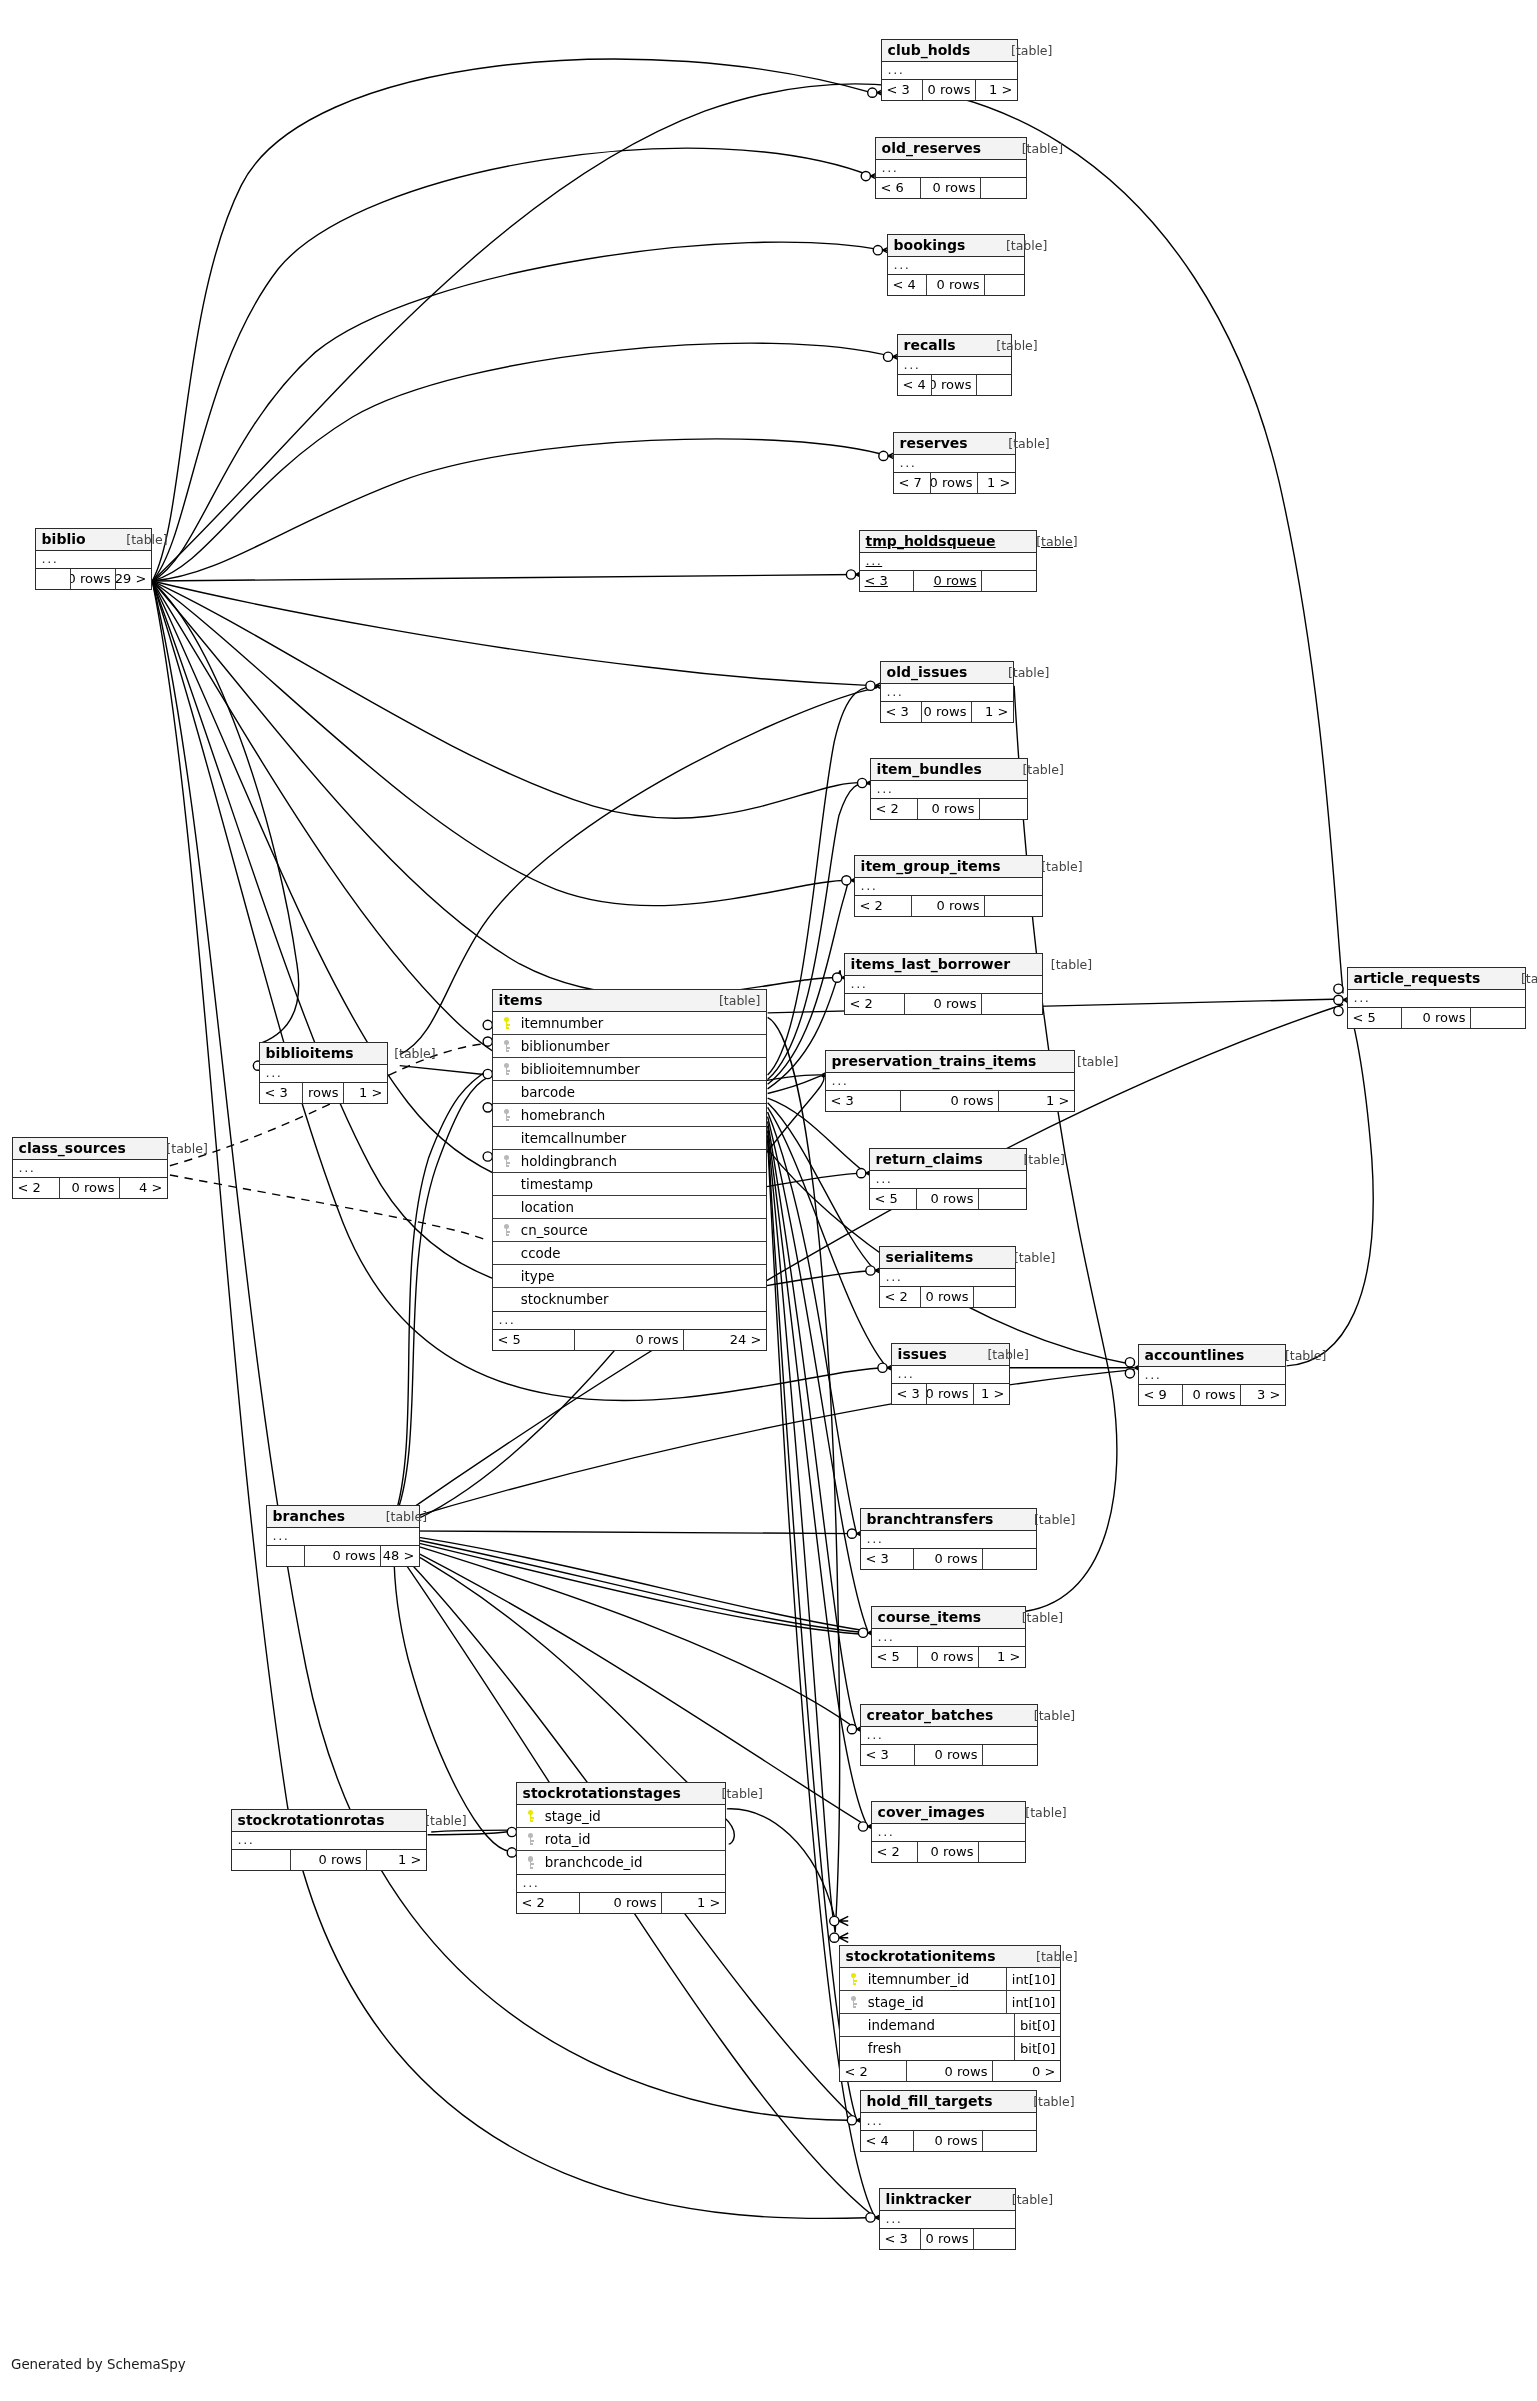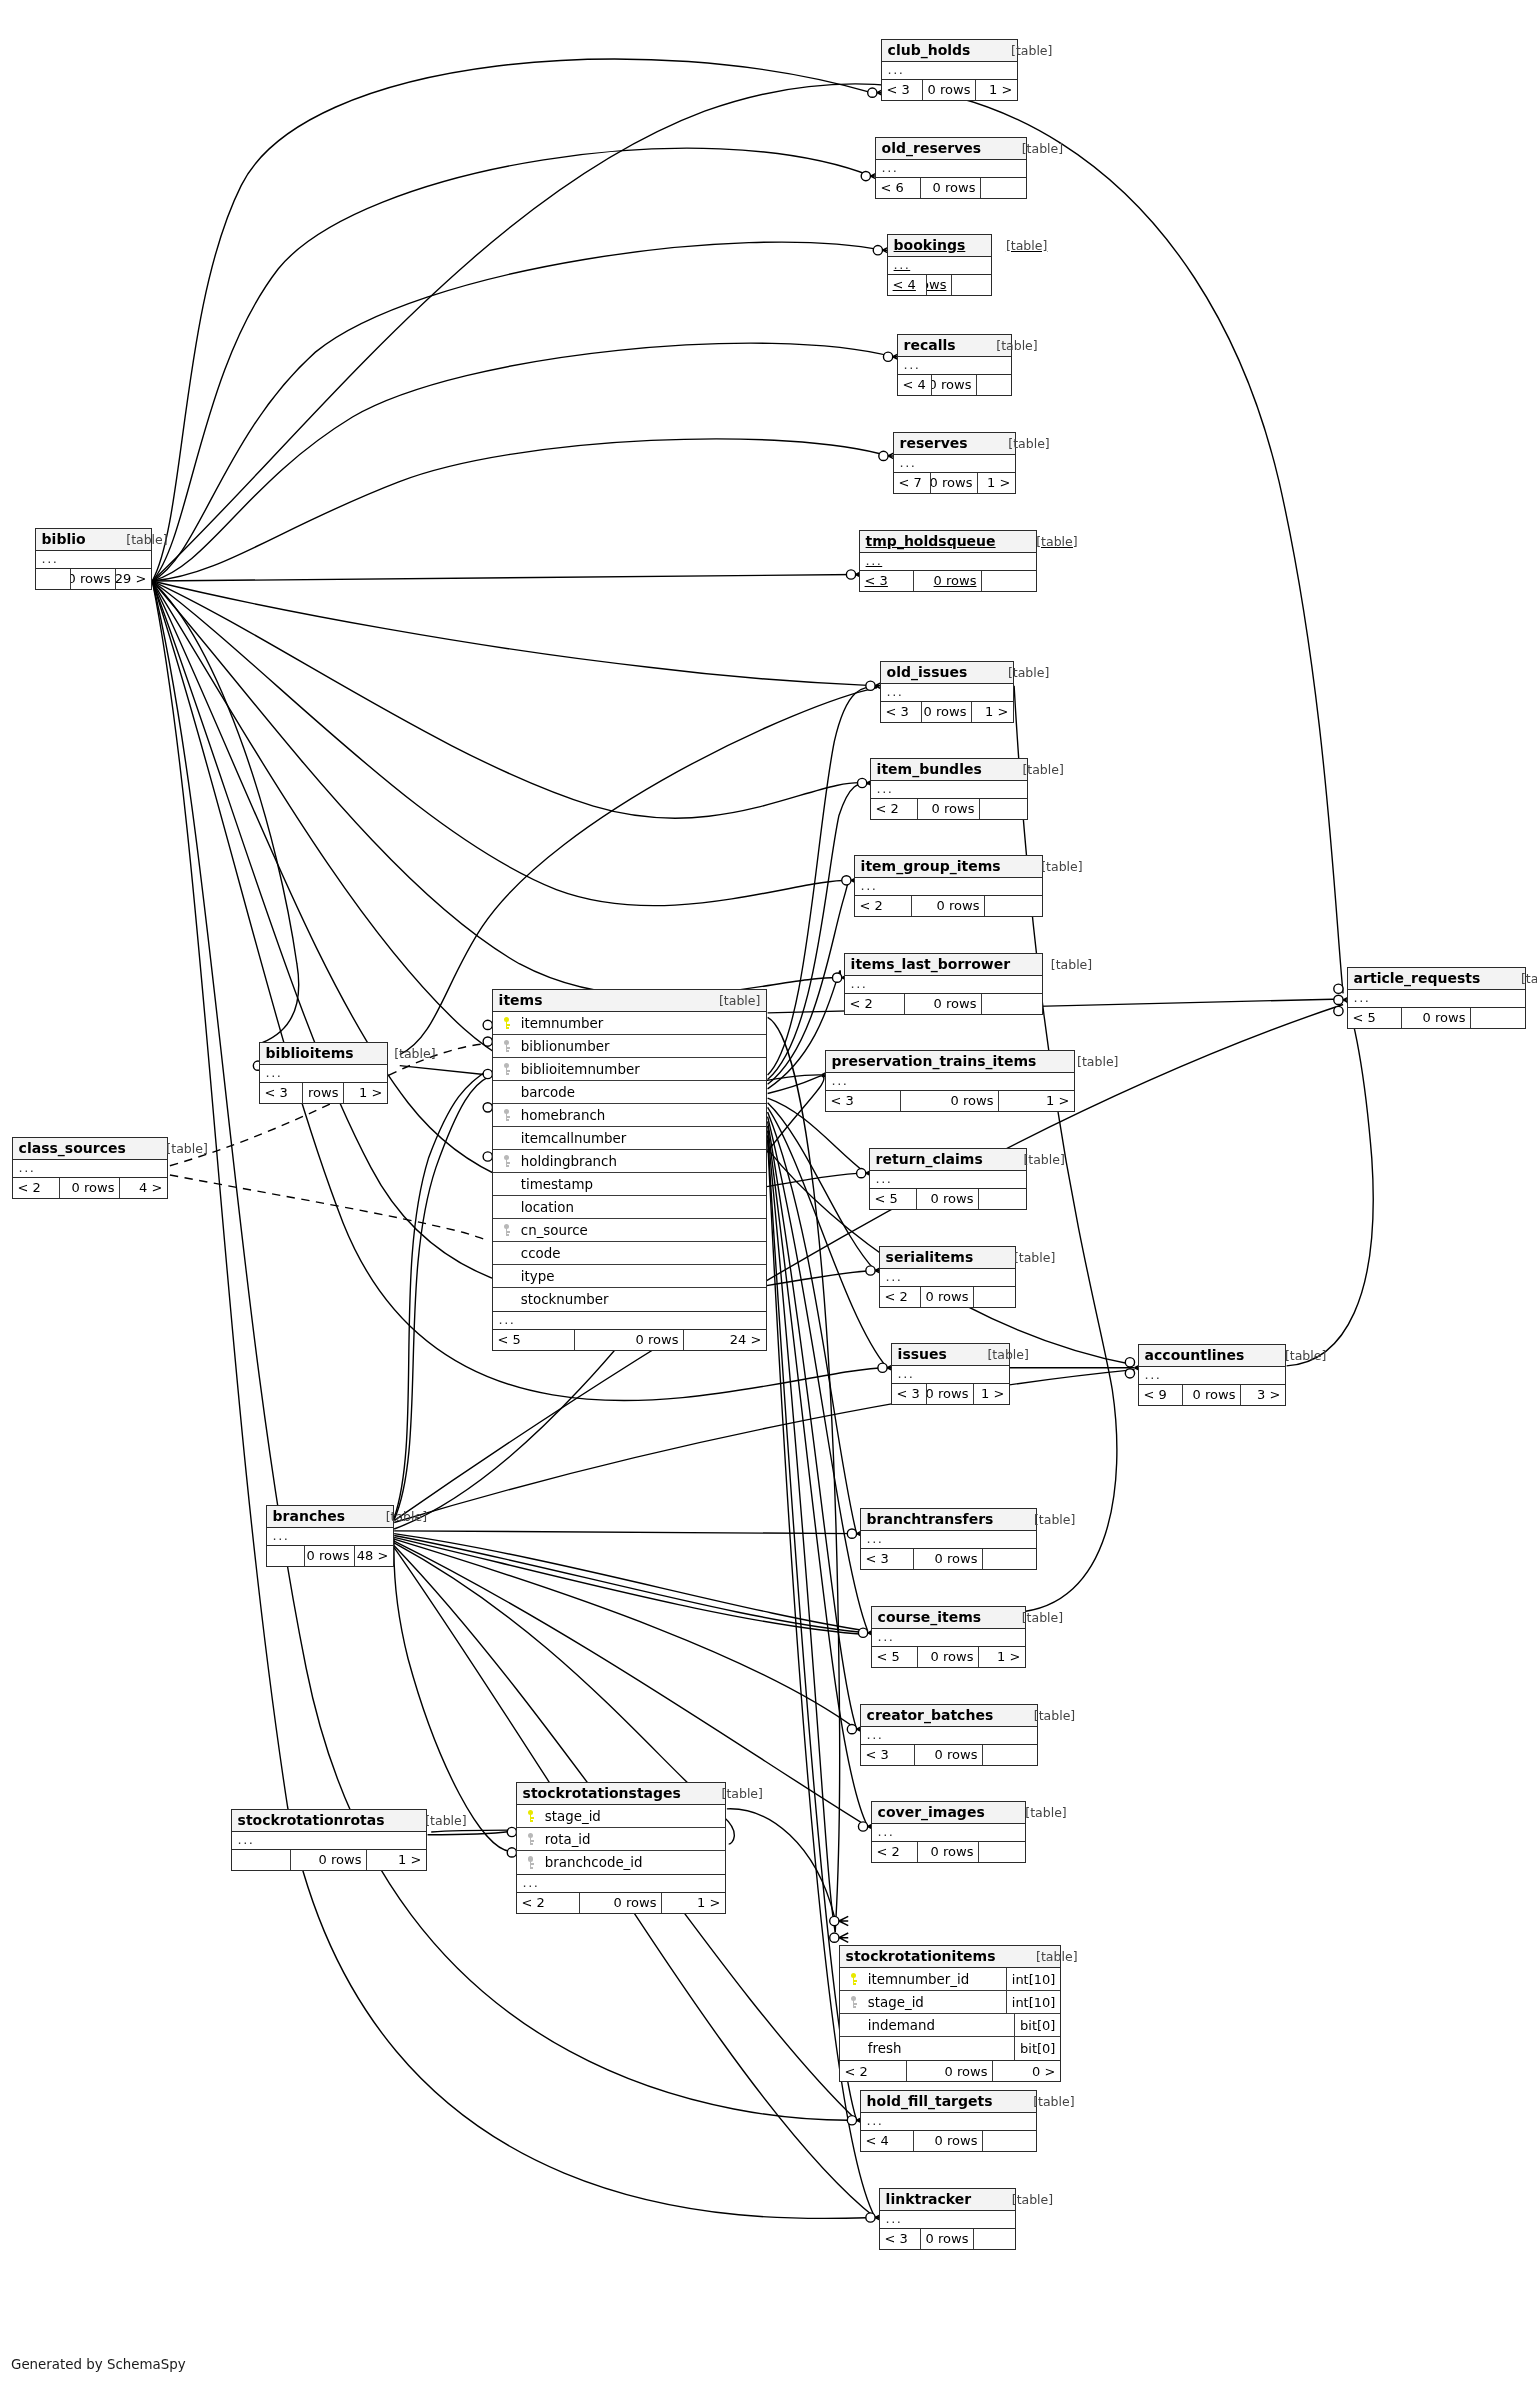--- a/index.html
+++ b/index.html
@@ -384,21 +384,21 @@
           <span class="tname">old_reserves</span>
           <span class="ttype">[table]</span>
         </div>
         <div class="dots">...</div>
         <div class="footer">
           <div class="f fl" style="flex: 0 0 45px;">&lt; 6</div>
           <div class="f fr" style="flex: 1 1 auto;">0 rows</div>
           <div class="f fr" style="flex: 0 0 45px;"></div>
         </div>
       </div>
-      <div class="tbl" style="left: 887px; top: 234px; width: 105px; text-decoration: underline;">
+      <div class="tbl" style="left: 887px; top: 234px; width: 138px;">
         <div class="hdr">
           <span class="tname">bookings</span>
           <span class="ttype">[table]</span>
         </div>
         <div class="dots">...</div>
         <div class="footer">
           <div class="f fl" style="flex: 0 0 39px;">&lt; 4</div>
           <div class="f fr" style="flex: 1 1 auto;">0 rows</div>
           <div class="f fr" style="flex: 0 0 39px;"></div>
         </div>
@@ -576,21 +576,21 @@
           <span class="tname">class_sources</span>
           <span class="ttype">[table]</span>
         </div>
         <div class="dots">...</div>
         <div class="footer">
           <div class="f fl" style="flex: 0 0 47px;">&lt; 2</div>
           <div class="f fr" style="flex: 1 1 auto;">0 rows</div>
           <div class="f fr" style="flex: 0 0 47px;">4 &gt;</div>
         </div>
       </div>
-      <div class="tbl" style="left: 266px; top: 1505px; width: 128px;">
+      <div class="tbl" style="left: 266px; top: 1505px; width: 154px;">
         <div class="hdr">
           <span class="tname">branches</span>
           <span class="ttype">[table]</span>
         </div>
         <div class="dots">...</div>
         <div class="footer">
           <div class="f fl" style="flex: 0 0 38px;"></div>
           <div class="f fr" style="flex: 1 1 auto;">0 rows</div>
           <div class="f fr" style="flex: 0 0 38px;">48 &gt;</div>
         </div>

